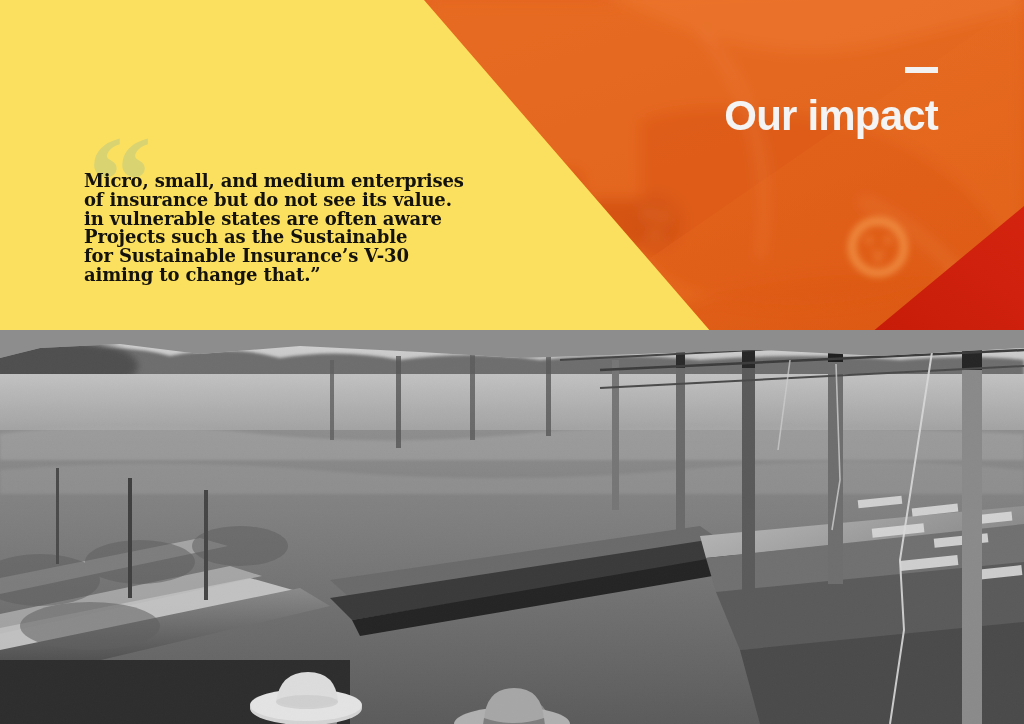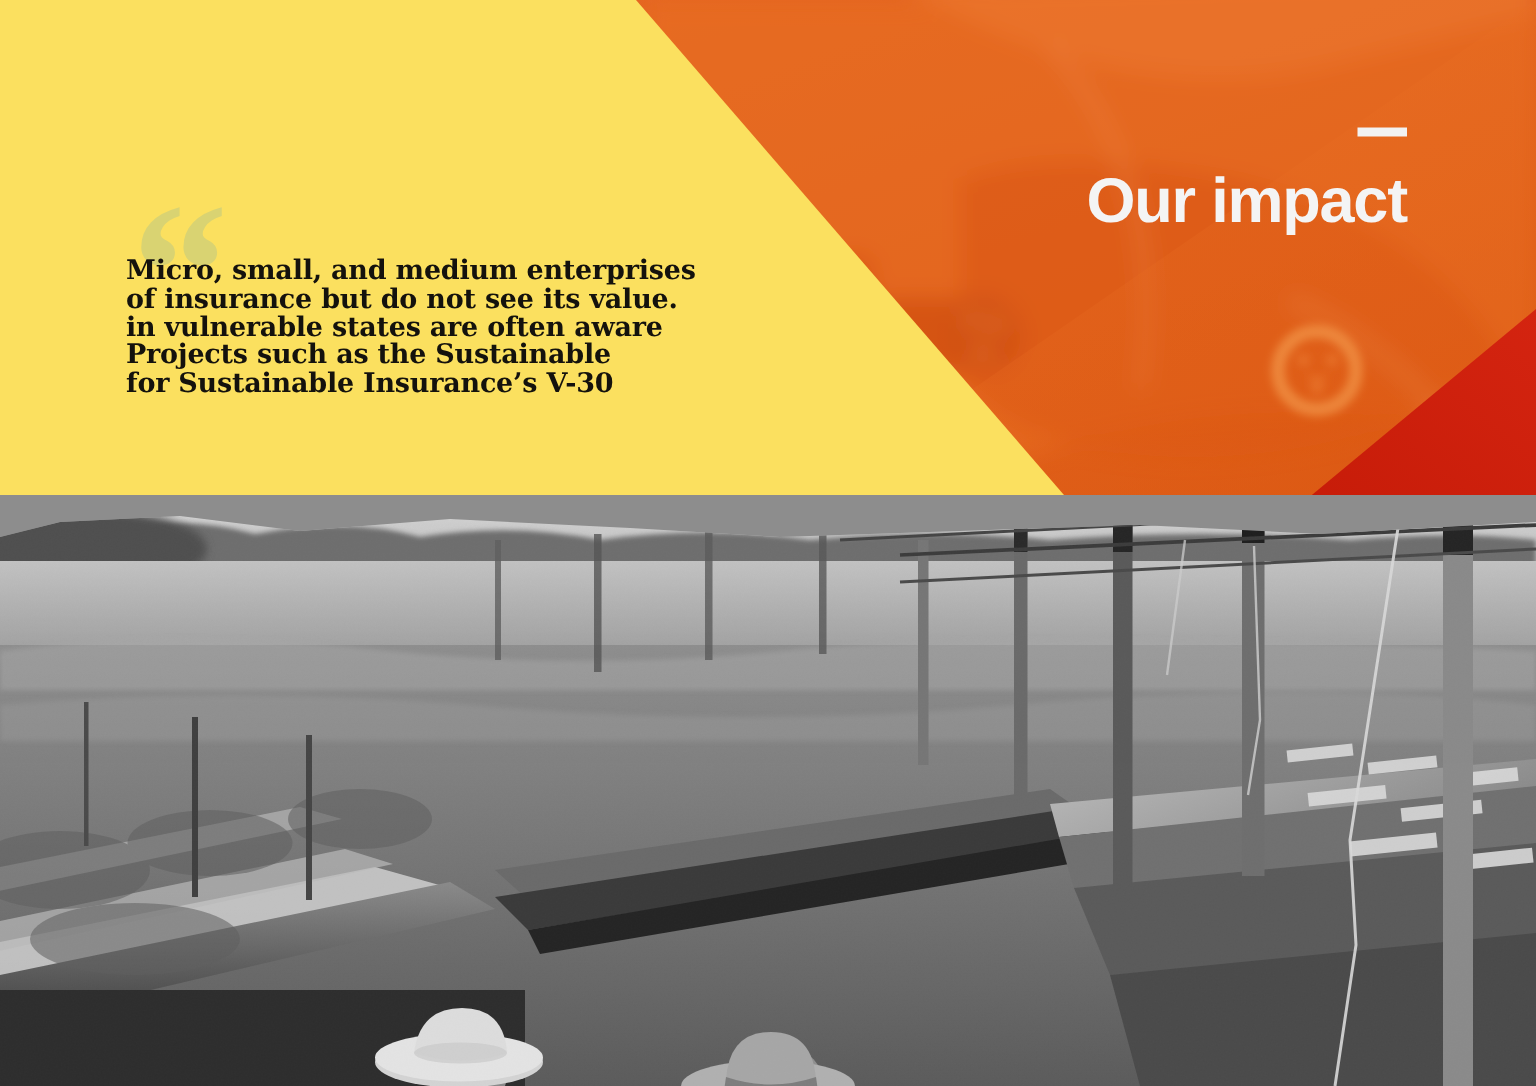--- a/index.html
+++ b/index.html
@@ -65,21 +65,21 @@
     line-height: 18.8px;
     color: #14120d;
     letter-spacing: -0.15px;
   }
   .quote-body p { margin: 0; white-space: nowrap; }
 
   
   .heading-block {
     position: absolute;
     right: 86px;
-    top: 85px;
+    top: 67px;
     text-align: left;
   }
   .heading-rule {
     width: 33px;
     height: 6px;
     background: #f2f2f2;
     margin: 0 0 22px auto;
   }
   .heading-title {
     font-family: "Liberation Sans", sans-serif;
@@ -170,20 +170,21 @@
   </div>
 
   <div class="quote-mark">“</div>
 
   <div class="quote-body">
     <p>Micro, small, and medium enterprises</p>
     <p>of insurance but do not see its value.</p>
     <p>in vulnerable states are often aware</p>
     <p>Projects such as the Sustainable</p>
     <p>for Sustainable Insurance’s V-30</p>
+    <p>aiming to change that.”</p>
   </div>
 
   <div class="heading-block">
     <div class="heading-rule"></div>
     <h1 class="heading-title">
       <span>Our impact</span>
     </h1>
   </div>
 
   <div class="photo-band">

